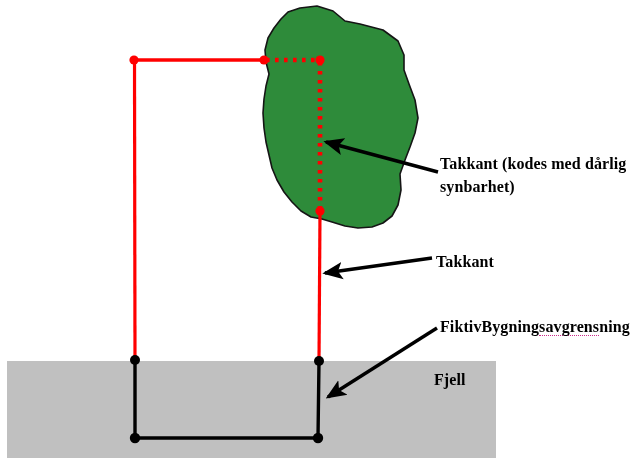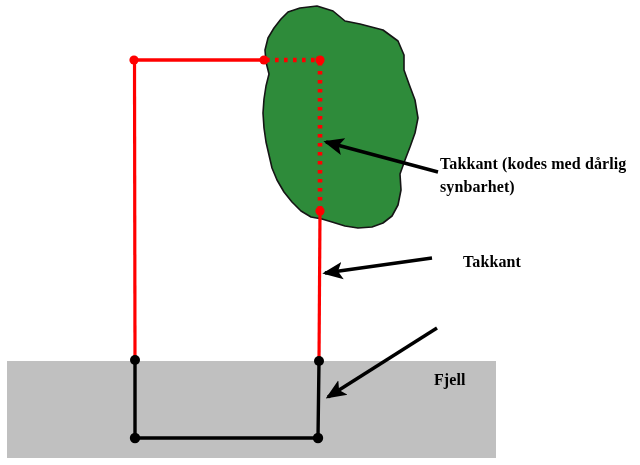--- a/index.html
+++ b/index.html
@@ -32,21 +32,21 @@
     font-family: "Liberation Serif", "DejaVu Serif", serif;
     font-weight: bold;
     font-size: 16px;
     color: #000000;
     line-height: 1.45;
     letter-spacing: 0.1px;
     white-space: pre-line;
     user-select: none;
   }
   #label-takkant-dotted { left: 440px; top: 152px; width: 195px; }
-  #label-takkant        { left: 463px; top: 250px; width: 170px; }
+  #label-takkant        { left: 436px; top: 250px; width: 170px; }
   #label-fiktiv         { left: 440px; top: 315px; width: 200px; }
   #label-fjell          { left: 434px; top: 368px; width: 60px; }
   .spell-underline {
     border-bottom: 1.5px dotted #cc2b8a;
     padding-bottom: 0px;
   }
 </style>
 </head>
 <body>
 
@@ -87,16 +87,17 @@
 
     <line x1="438" y1="172" x2="326" y2="142" stroke="#000000" stroke-width="3.4" marker-end="url(#arrowhead)"></line>
     <line x1="432" y1="258" x2="325" y2="273" stroke="#000000" stroke-width="3.4" marker-end="url(#arrowhead)"></line>
     <line x1="437" y1="328" x2="328" y2="397" stroke="#000000" stroke-width="3.4" marker-end="url(#arrowhead)"></line>
   </svg>
 
   <div class="label-text" id="label-takkant-dotted">Takkant (kodes med dårlig synbarhet)</div>
 
   <div class="label-text" id="label-takkant">Takkant</div>
 
+  <div class="label-text" id="label-fiktiv"><span>FiktivBygning</span><span class="spell-underline">savgrens</span><span>ning</span></div>
 
   <div class="label-text" id="label-fjell">Fjell</div>
 
 </div>
 
 </body></html>

